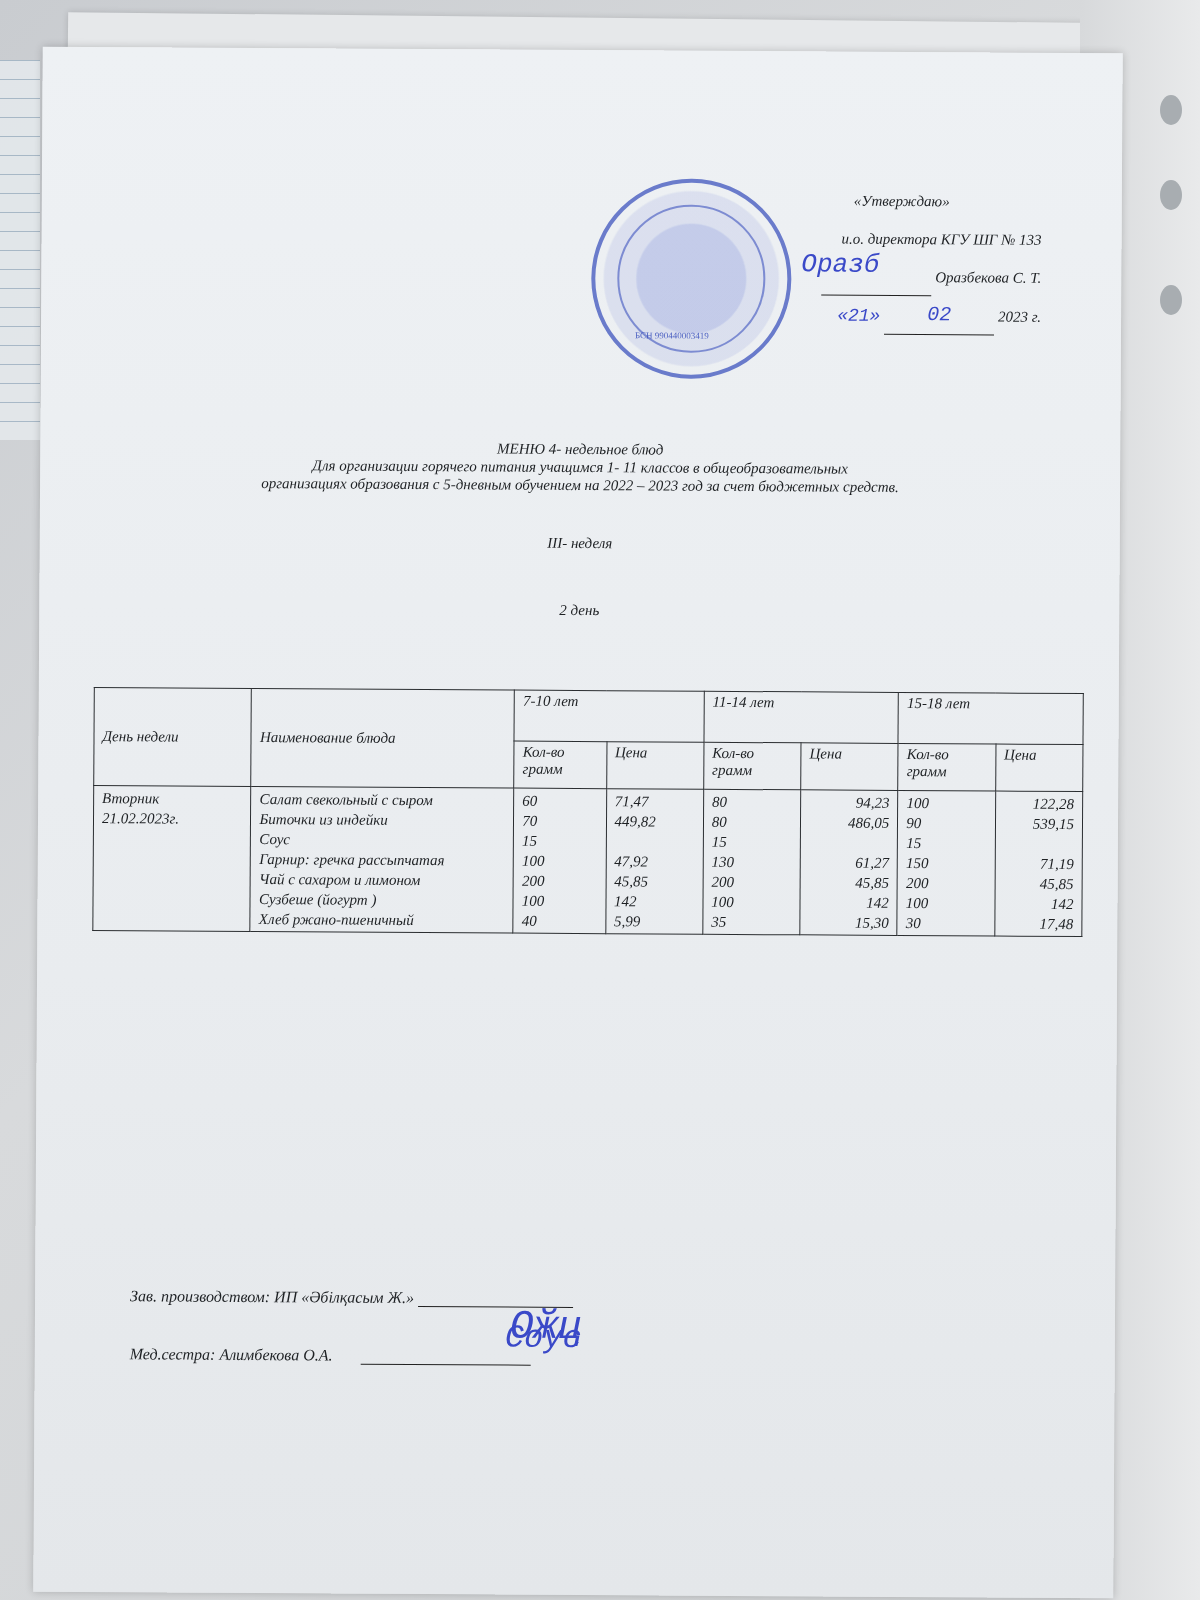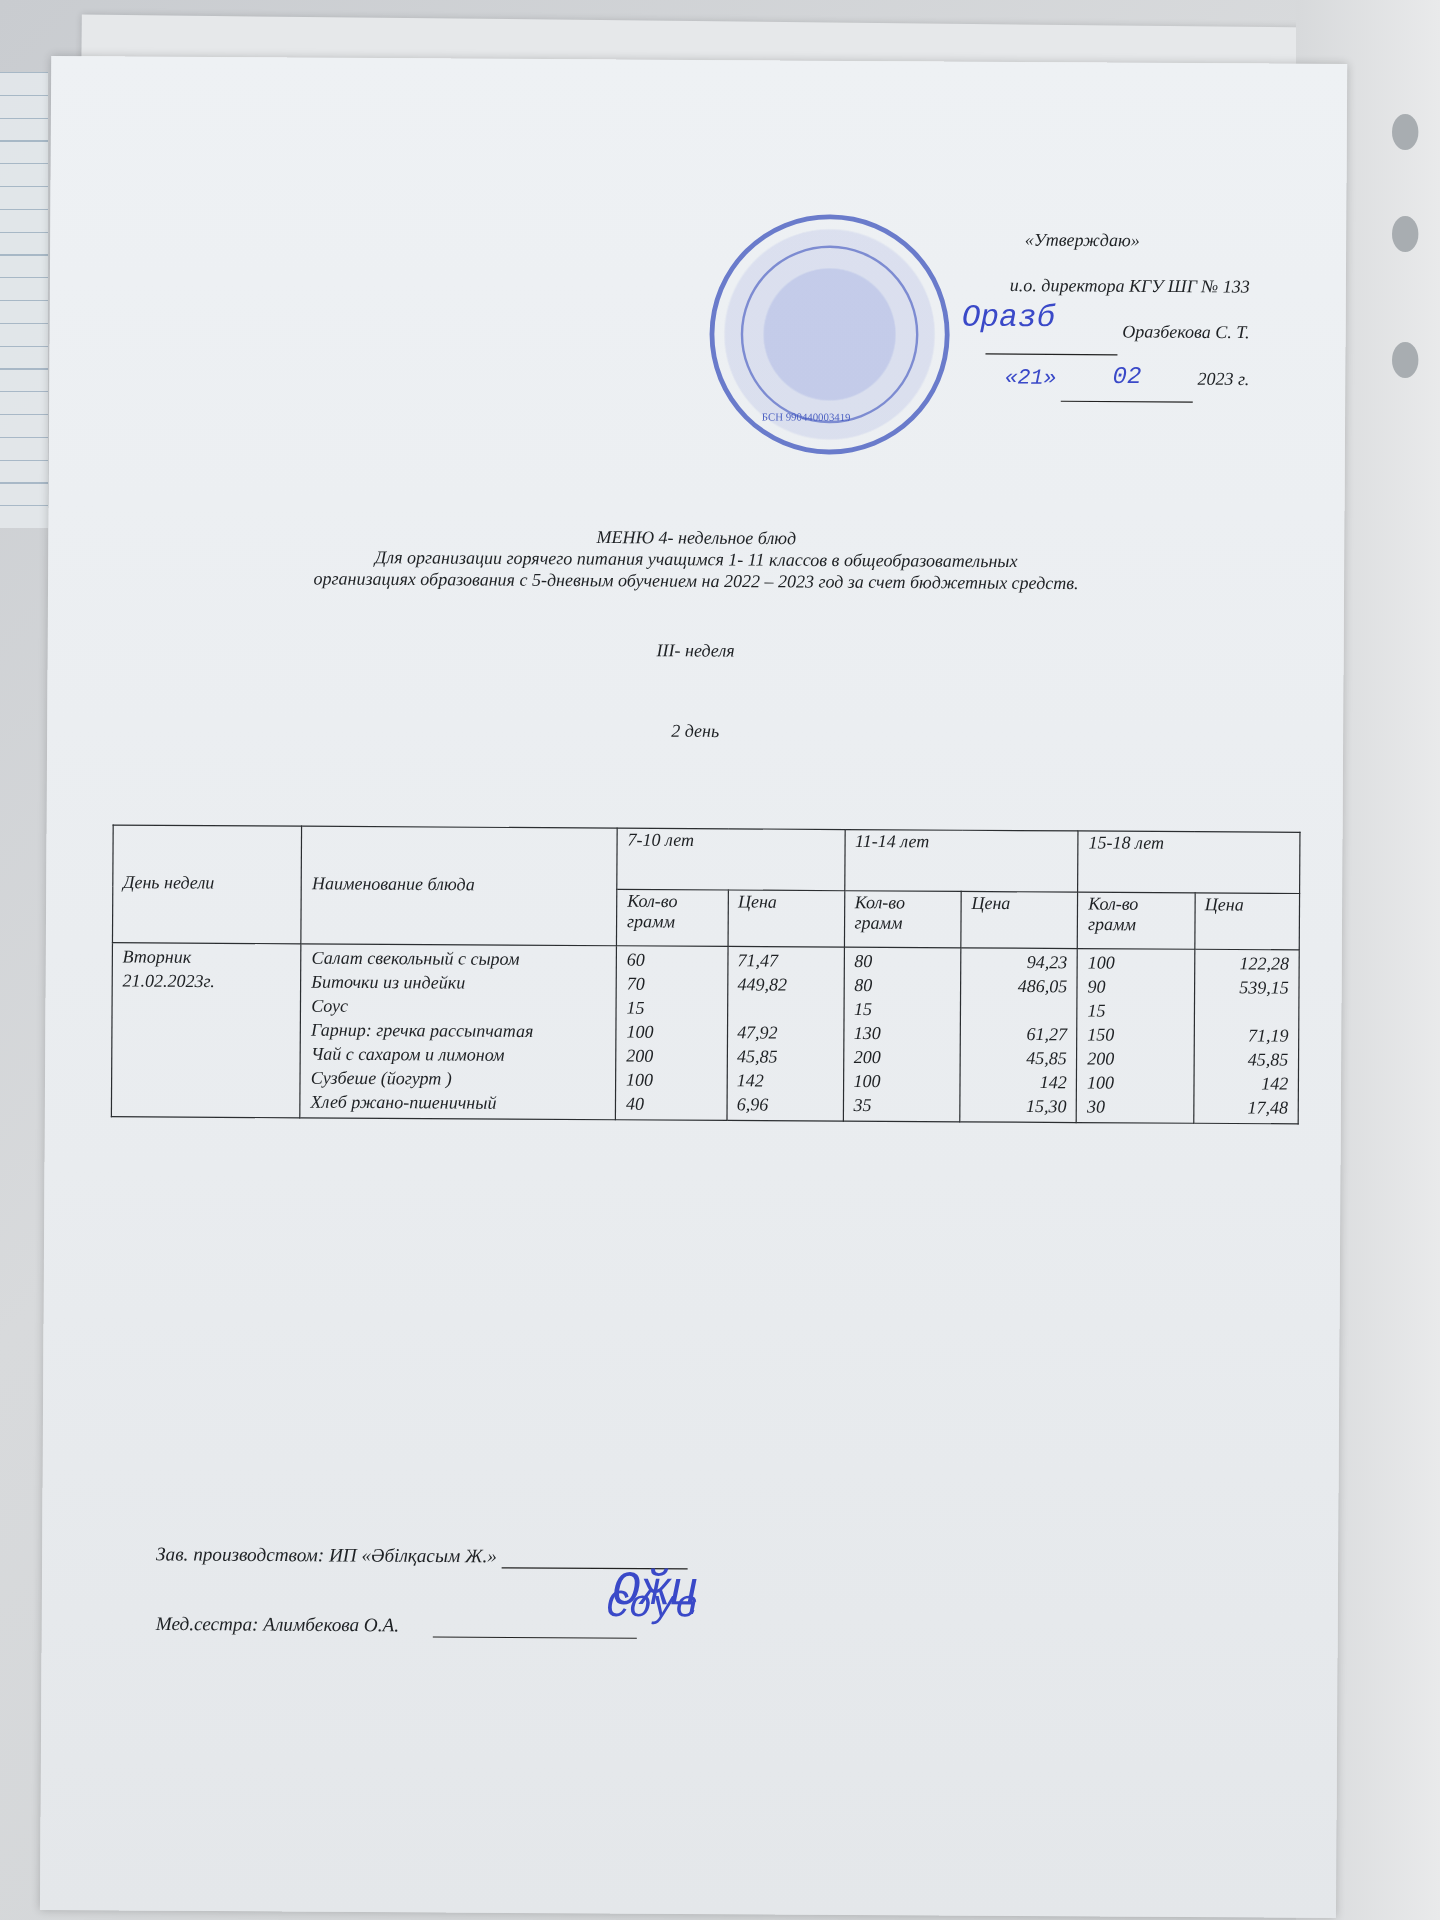--- a/index.html
+++ b/index.html
@@ -19,21 +19,21 @@
   .page{position:absolute;left:38px;top:50px;width:1080px;height:1545px;
        background:linear-gradient(180deg,#eef1f4 0%,#e9ecef 60%,#e4e7ea 100%);
        box-shadow:0 0 8px rgba(0,0,0,.2);transform:rotate(.35deg);color:#1e2124;}
   .approve{position:absolute;left:560px;top:130px;width:440px;font-style:italic;font-size:15px;}
   .approve div{height:38px;line-height:38px;text-align:right;}
   .approve .title{text-align:center;padding-left:160px;}
   .stamp{position:absolute;left:550px;top:128px;width:200px;height:200px;border-radius:50%;
        border:4px solid rgba(62,84,190,.75);box-sizing:border-box;
        background:radial-gradient(circle,rgba(90,110,210,.28) 0 40%,rgba(90,110,210,.12) 41% 64%,transparent 65%);}
   .stamp::after{content:"";position:absolute;inset:22px;border-radius:50%;border:2px solid rgba(62,84,190,.6);}
-  .stamp-text{position:absolute;left:40px;top:160px;font-size:9px;color:rgba(62,84,190,.9);font-style:normal;}
+  .stamp-text{position:absolute;left:40px;top:148px;font-size:9px;color:rgba(62,84,190,.9);font-style:normal;}
   .sig{position:absolute;color:#3a49c8;font-family:Liberation Mono, monospace;font-style:italic;}
   .heading{position:absolute;left:0;width:1080px;top:390px;text-align:center;font-style:italic;font-size:15px;line-height:18px;}
   .week{position:absolute;left:0;width:1080px;top:485px;text-align:center;font-style:italic;font-size:15px;}
   .day{position:absolute;left:0;width:1080px;top:552px;text-align:center;font-style:italic;font-size:15px;}
   table.menu{position:absolute;left:55px;top:640px;width:990px;border-collapse:collapse;
        font-style:italic;font-size:15px;}
   table.menu th,table.menu td{border:1px solid #2b2e31;padding:2px 8px;vertical-align:top;text-align:left;font-weight:normal;}
   table.menu th.big{height:46px;vertical-align:middle;}
   table.menu td.stack div{height:20px;line-height:20px;white-space:nowrap;}
   .foot{position:absolute;left:95px;font-style:italic;font-size:16px;}
@@ -121,21 +121,21 @@
         <div>100</div>
         <div>40</div>
       </td>
       <td class="stack">
         <div>71,47</div>
         <div>449,82</div>
         <div></div>
         <div>47,92</div>
         <div>45,85</div>
         <div>142</div>
-        <div>6,96</div>
+        <div>5,99</div>
       </td>
       <td class="stack">
         <div>80</div>
         <div>80</div>
         <div>15</div>
         <div>130</div>
         <div>200</div>
         <div>100</div>
         <div>35</div>
       </td>

